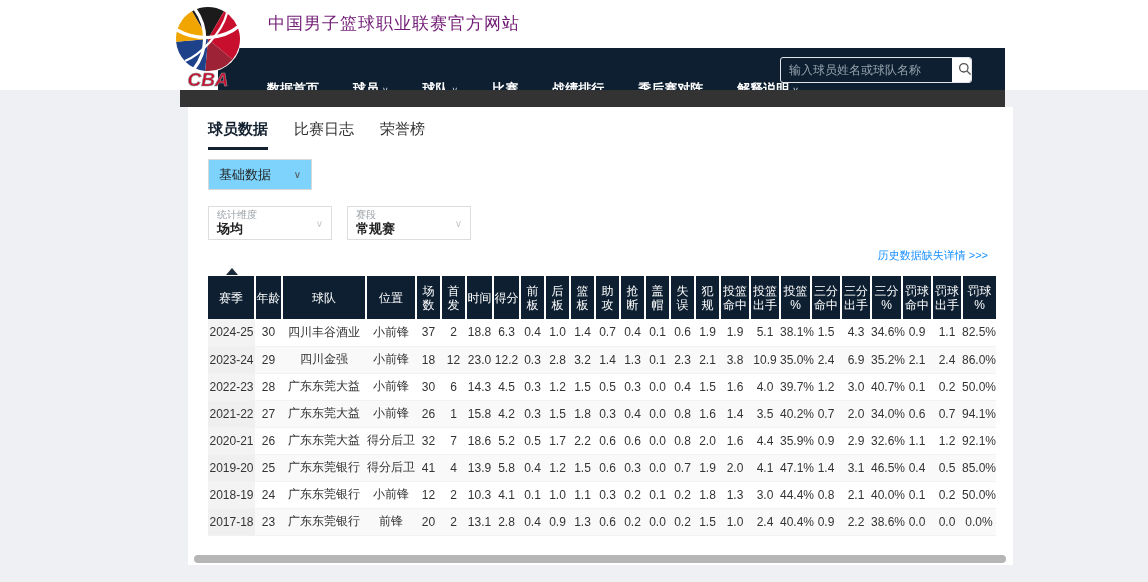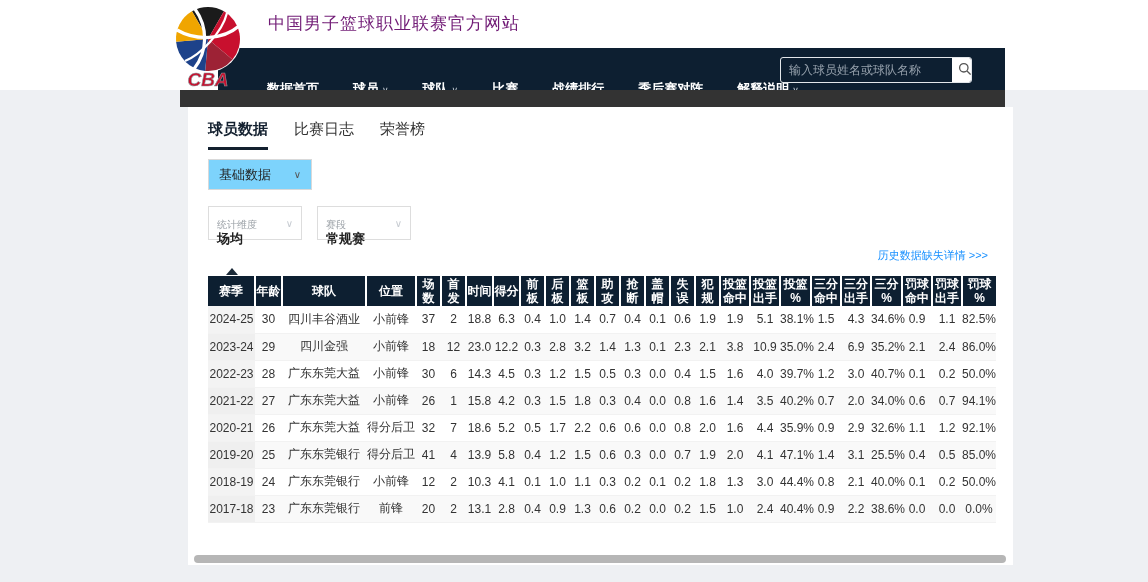--- a/index.html
+++ b/index.html
@@ -29,32 +29,32 @@
   .card { position:absolute; left:171px; top:107px; width:825px; height:458px; background:#ffffff;margin-left:17px; }
 
   .tabs { position:absolute; left:20px; top:13px; display:flex; gap:26px; }
   .tab { font-size:15px; color:#333; padding-bottom:8px; cursor:pointer; border-bottom:3px solid transparent; }
   .tab.active { font-weight:bold; color:#13202f; border-bottom-color:#13202f; }
 
   .data-select { position:absolute; left:20px; top:52px; width:104px; height:31px; border:1px solid #d9d9d9; display:flex; align-items:center; justify-content:space-between; padding:0 10px; font-size:13px; color:#222; cursor:pointer; background:#7dd3fc; }
   .data-select .chev { font-size:10px; color:#555; }
 
   .filters { position:absolute; left:20px; top:99px; display:flex; gap:15px; }
-  .filter { position:relative; width:94px; height:34px; border:1px solid #dddddd; padding:12px 8px 0 8px; cursor:pointer; background:#fff; }
+  .filter { position:relative; width:124px; height:34px; border:1px solid #dddddd; padding:2px 8px 0 8px; cursor:pointer; background:#fff; }
   .filter-label { font-size:10px; color:#9aa0a6; line-height:12px; }
   .filter-value { font-size:13px; color:#222; font-weight:600; line-height:16px; }
   .filter .chev { position:absolute; right:8px; top:11px; font-size:10px; color:#c6cbd1; }
 
   .history-link { position:absolute; right:25px; top:141px; font-size:11px; color:#1890ff; cursor:pointer; }
 
   .sort-caret { position:absolute; left:38px; top:161px; width:0; height:0;
     border-left:6px solid transparent; border-right:6px solid transparent; border-bottom:7px solid #1b2a38; }
 
   .stats-table { position:absolute; left:20px; top:169px; width:788px; border-collapse:collapse; table-layout:fixed; }
-  .stats-table th { background:#0d1f31; color:#ffffff; font-size:12px; font-weight:bold; height:30px;
+  .stats-table th { background:#0d1f31; color:#ffffff; font-size:12px; font-weight:normal; height:43px;
     text-align:center; vertical-align:middle; white-space:pre-line; line-height:14px; padding:0;
     border-left:2px solid #ffffff; cursor:pointer; }
   .stats-table th:first-child { border-left:none; }
   .stats-table td { font-size:12px; color:#333; height:27px; text-align:center; padding:0; border-bottom:1px solid #f2f2f2; background:#fff; }
   .stats-table td:first-child { background:#f3f3f3; }
   .stats-table tr.even td { background:#f9f9f9; }
   .stats-table tr.even td:first-child { background:#efefef; }
 
   .hscrollbar { position:absolute; left:6px; top:448px; width:812px; height:8px; background:#b6b6b6; border-radius:4px; cursor:pointer; }
 </style>
@@ -351,21 +351,21 @@
           <td>0.6</td>
           <td>0.3</td>
           <td>0.0</td>
           <td>0.7</td>
           <td>1.9</td>
           <td>2.0</td>
           <td>4.1</td>
           <td>47.1%</td>
           <td>1.4</td>
           <td>3.1</td>
-          <td>25.5%</td>
+          <td>46.5%</td>
           <td>0.4</td>
           <td>0.5</td>
           <td>85.0%</td>
         </tr>
         <tr class="">
           <td>2018-19</td>
           <td>24</td>
           <td>广东东莞银行</td>
           <td>小前锋</td>
           <td>12</td>

